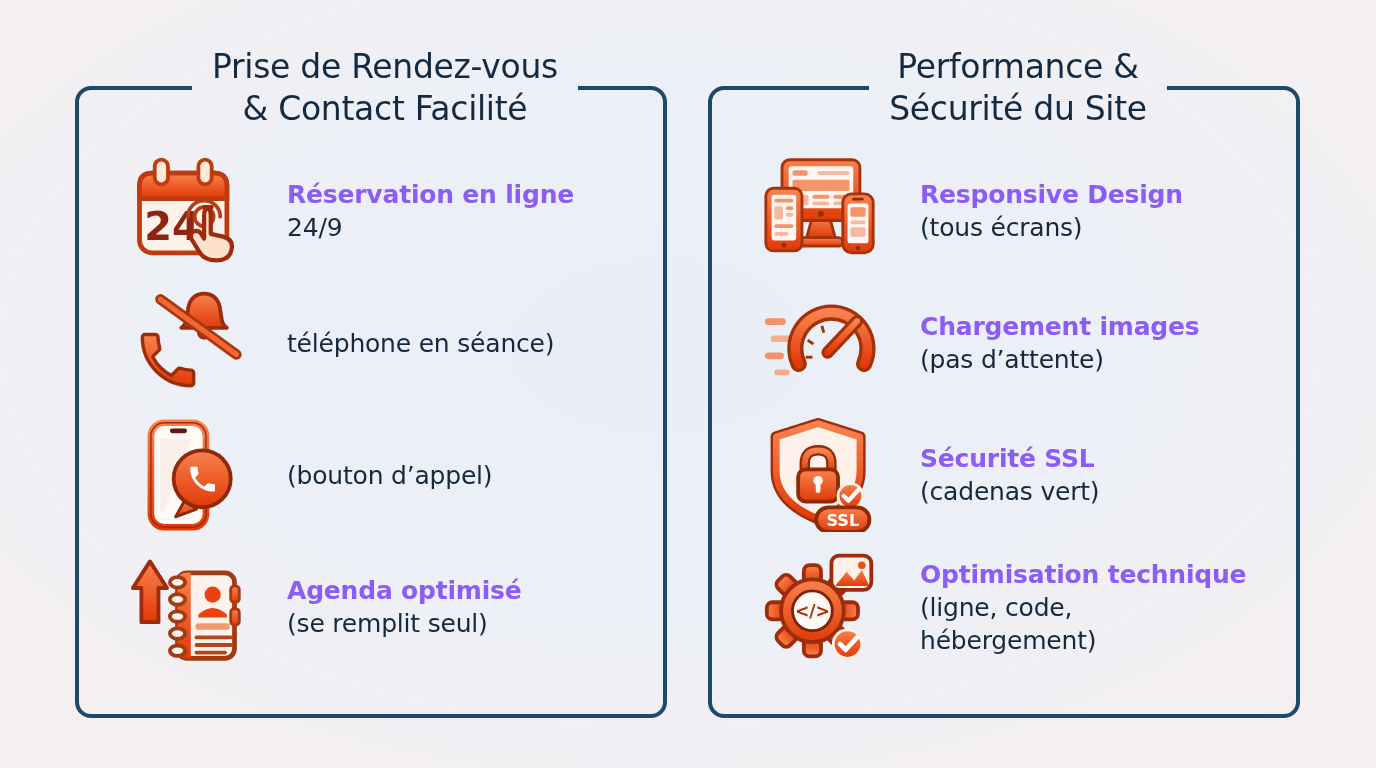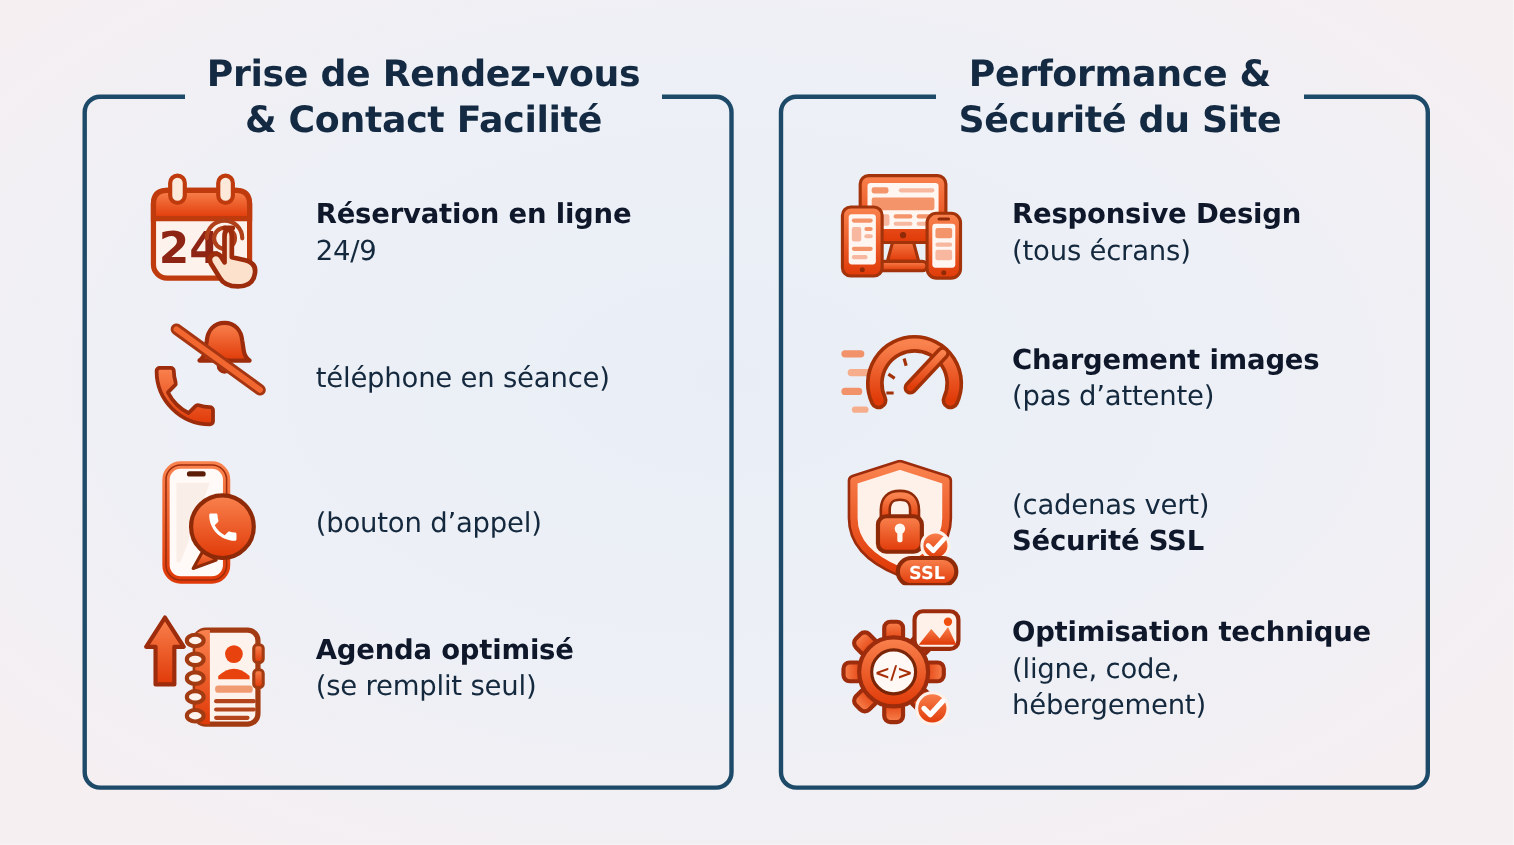--- a/index.html
+++ b/index.html
@@ -15,32 +15,32 @@
   }
   fieldset.panel{
     width:592px;height:672px;box-sizing:border-box;
     margin:0;padding:0 0 0 28px;
     border:4px solid #1c4a68;border-radius:16px;
   }
   legend.panel-title{
     width:max-content;max-width:82%;
     margin:0 auto;padding:0 20px;
     text-align:center;
-    font-weight:bold;font-size:33px;line-height:1.28;
+    font-weight:normal;font-size:33px;line-height:1.28;
     color:#132a42;letter-spacing:-0.3px;
   }
   .rows{display:flex;flex-direction:column;gap:14px;margin-top:22px;}
   .row{display:flex;align-items:center;height:118px;}
   .icon-box{width:160px;flex:none;display:flex;align-items:flex-end;justify-content:center;}
   .icon-box svg{width:114px;height:114px;}
   .row-text{
     margin-left:20px;max-width:380px;
     font-size:25px;line-height:1.32;color:#15293e;letter-spacing:-0.2px;
   }
-  .row-text .b{font-weight:bold;color:#0f172a;}
+  .row-text .b{font-weight:bold;color:#8b5cf6;}
   .tline{white-space:nowrap;}
 </style>
 </head>
 <body>
 
 <div class="wrap">
 
   <fieldset class="panel">
     <legend class="panel-title">
       <div>Prise de Rendez-vous</div>
@@ -264,22 +264,22 @@
             <rect x="37" y="54" width="42" height="34" rx="8" fill="url(#g7)" stroke="#8e2a08" stroke-width="4"></rect>
             <circle cx="58" cy="66" r="5" fill="#fff6f0"></circle>
             <rect x="55.5" y="68" width="5" height="11" rx="2.5" fill="#fff6f0"></rect>
             <circle cx="92" cy="82" r="13" fill="url(#g7)" stroke="#fdf1ea" stroke-width="3"></circle>
             <path d="M85 82 l5 5 l10 -11" fill="none" stroke="#ffffff" stroke-width="4.5" stroke-linecap="round" stroke-linejoin="round"></path>
             <rect x="56" y="94" width="56" height="26" rx="13" fill="url(#g7)" stroke="#8e2a08" stroke-width="4"></rect>
             <text x="84" y="114" text-anchor="middle" font-size="17" font-weight="bold" fill="#ffffff">SSL</text>
           </svg>
         </div>
         <div class="row-text">
+          <div class="tline"><span class="b">Sécurité SSL</span><span></span></div>
           <div class="tline">(cadenas vert)</div>
-          <div class="tline"><span class="b">Sécurité SSL</span><span></span></div>
           <div class="tline"></div>
         </div>
       </div>
 
       <div class="row">
         <div class="icon-box">
           <svg viewBox="0 0 120 120">
             <defs>
                 <linearGradient id="g8" x1="0" y1="0" x2="0" y2="1">
               <stop offset="0" stop-color="#f9824e"></stop>

